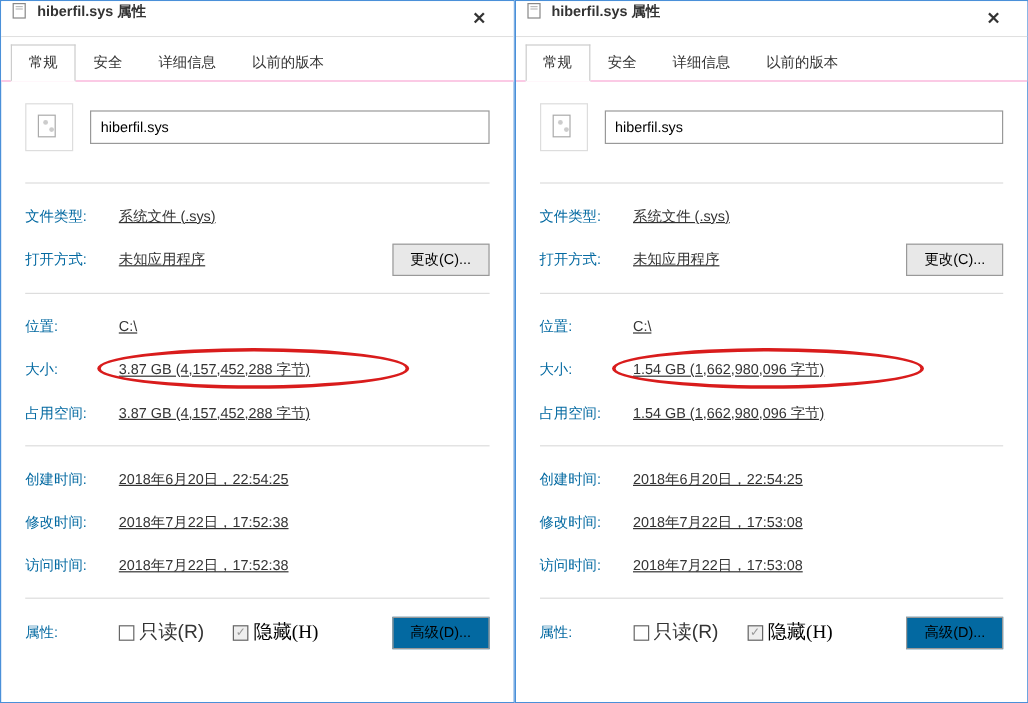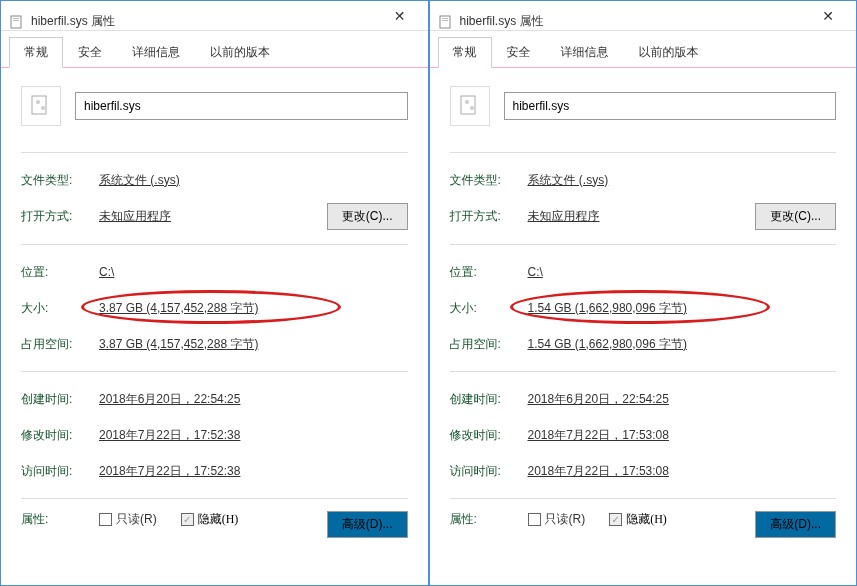--- a/index.html
+++ b/index.html
@@ -18,24 +18,25 @@
     .dialog {
       width: 50%;
       border: 1px solid #4a90d9;
       background: #fff;
       display: flex;
       flex-direction: column;
     }
     .titlebar {
       height: 30px;
       display: flex;
-      align-items: flex-end;
+      align-items: flex-start;
       padding: 0 8px;
       border-bottom: 1px solid #e0e0e0;
       background: #fff;
+      font-weight: bold;
     }
     .title-icon {
       width: 16px;
       height: 16px;
       margin-right: 6px;
       display: inline-flex;
       align-items: center;
       justify-content: center;
     }
     .title-text {
@@ -107,21 +108,21 @@
       margin: 6px 0;
     }
     .prop-row {
       display: flex;
       align-items: center;
       min-height: 30px;
       padding: 2px 0;
     }
     .prop-label {
       width: 78px;
-      color: #14532d;
+      color: #0369a1;
       font-size: 12px;
     }
     .prop-value {
       flex: 1;
       color: #333;
       font-size: 12px;
       position: relative;
       text-decoration: underline;
     }
     .change-btn {
@@ -141,21 +142,21 @@
       border: 3px solid #d91c1c;
       border-radius: 50%;
       left: -18px;
       top: -10px;
       width: 260px;
       height: 34px;
       pointer-events: none;
     }
     .attr-row {
       display: flex;
-      align-items: flex-start;
+      align-items: center;
       min-height: 32px;
     }
     .checkbox-group {
       display: flex;
       align-items: center;
       gap: 4px;
       margin-right: 24px;
     }
     .checkbox-box {
       width: 13px;
@@ -165,21 +166,21 @@
       display: inline-flex;
       align-items: center;
       justify-content: center;
       font-size: 10px;
     }
     .checkbox-box.disabled {
       background: #eee;
       color: #999;
     }
     .checkbox-label {
-      font-size: 12px;
+      font-size: 16px;
       color: #333;
     }
     .checkbox-label.disabled {
       color: #000000;
       font-family: Liberation Serif, serif;
     }
     .adv-btn {
       margin-left: auto;
       border: 1px solid #999;
       background: #0369a1;

